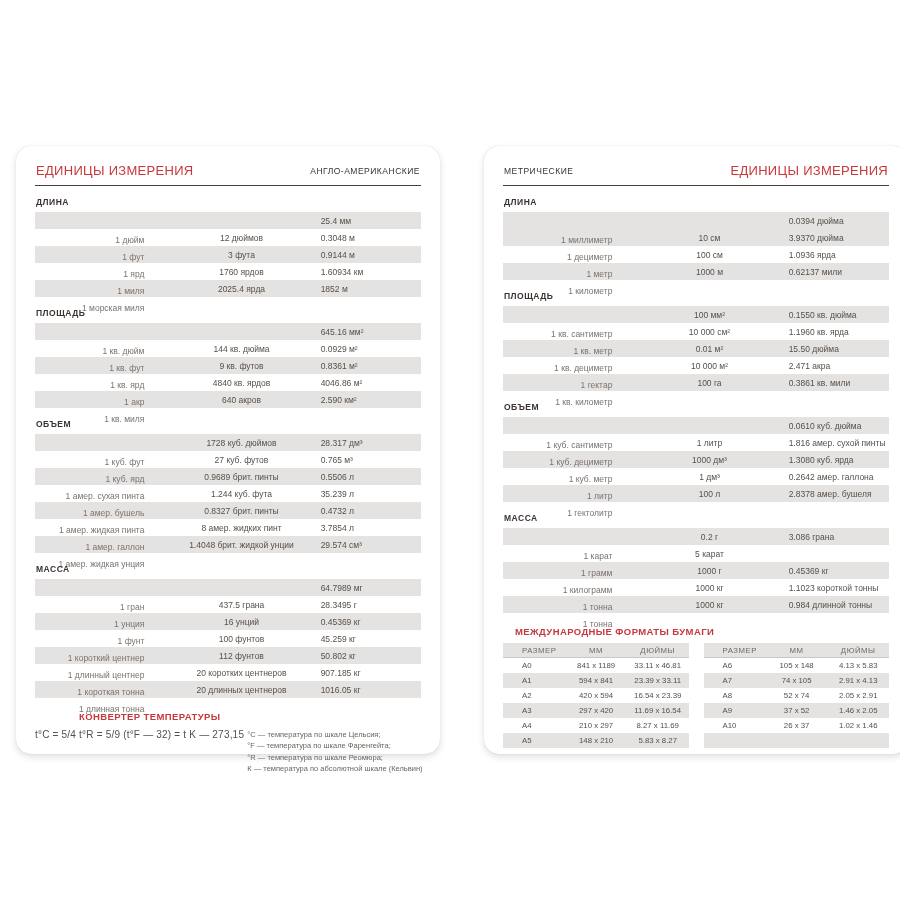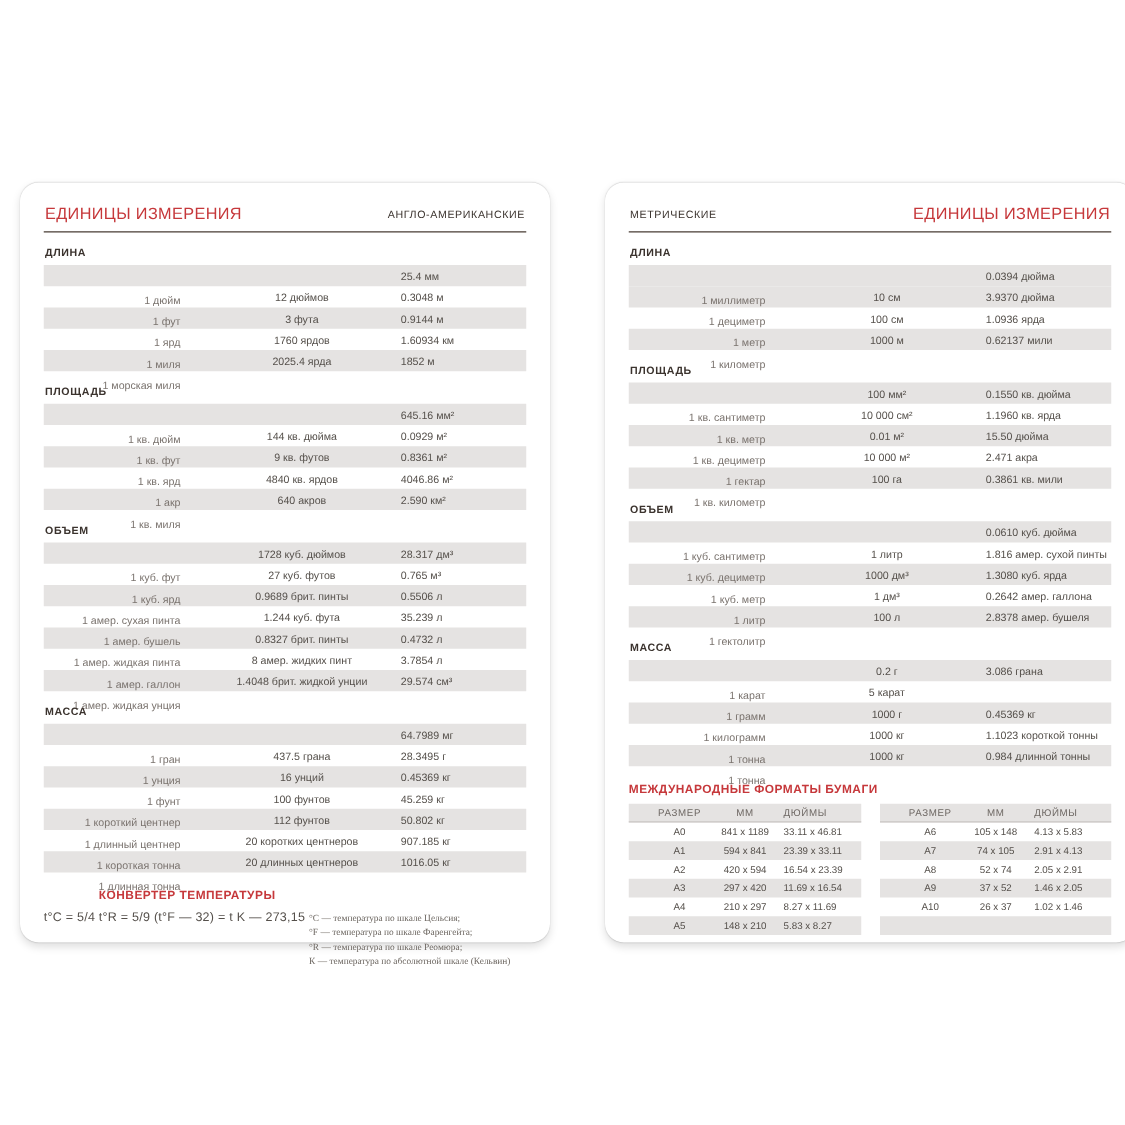--- a/index.html
+++ b/index.html
@@ -33,32 +33,32 @@
   .trow.shade{background:var(--stripe);}
   .units .c1{width:33%;text-align:right;padding-right:18px;color:var(--muted);margin-top:39px;}
   .units .c2{width:41%;text-align:center;}
   .units .c3{width:26%;text-align:left;}
 
   .temp{margin-top:13px;}
   .temp-title{color:var(--accent);font-size:9.5px;font-weight:bold;letter-spacing:.4px;margin-bottom:7px;margin-left:44px;}
   .temp-flex{display:flex;align-items:flex-start;}
   .formula{width:55%;font-size:10px;color:var(--text);letter-spacing:.2px;}
   .legend{width:45%;}
-  .legend-line{font-size:7.5px;color:#6b655f;line-height:1.5;white-space:nowrap;font-family:Liberation Serif, serif;}
+  .legend-line{font-size:7.5px;color:#6b655f;line-height:1.5;white-space:nowrap;}
 
   .paper{margin-top:13px;}
-  .paper-title{color:var(--accent);font-size:9.5px;font-weight:bold;letter-spacing:.4px;margin-bottom:6px;}
+  .paper-title{color:var(--accent);font-size:9.5px;font-weight:bold;letter-spacing:.4px;margin-bottom:6px;margin-left:12px;}
   .paper-wrap{display:flex;gap:15px;}
   .ptable{flex:1;}
   .prow{display:flex;align-items:center;height:15px;font-size:7.8px;color:var(--text);}
   .prow.head{background:var(--stripe);color:#6e6864;letter-spacing:.5px;border-bottom:1px solid #c9c6c3;}
   .prow.shade{background:var(--stripe);}
-  .pc1{width:26%;text-align:center;margin-left:19px;}
+  .pc1{width:26%;text-align:left;margin-left:19px;}
   .pc2{width:37%;text-align:center;}
-  .pc3{width:37%;}
+  .pc3{width:37%;text-align:center;}
 </style>
 </head>
 <body>
 
 <div class="card left">
   <div class="page-head">
     <div class="page-title">ЕДИНИЦЫ ИЗМЕРЕНИЯ</div>
     <div class="page-edition">АНГЛО-АМЕРИКАНСКИЕ</div>
   </div>
   <div class="rule"></div>

